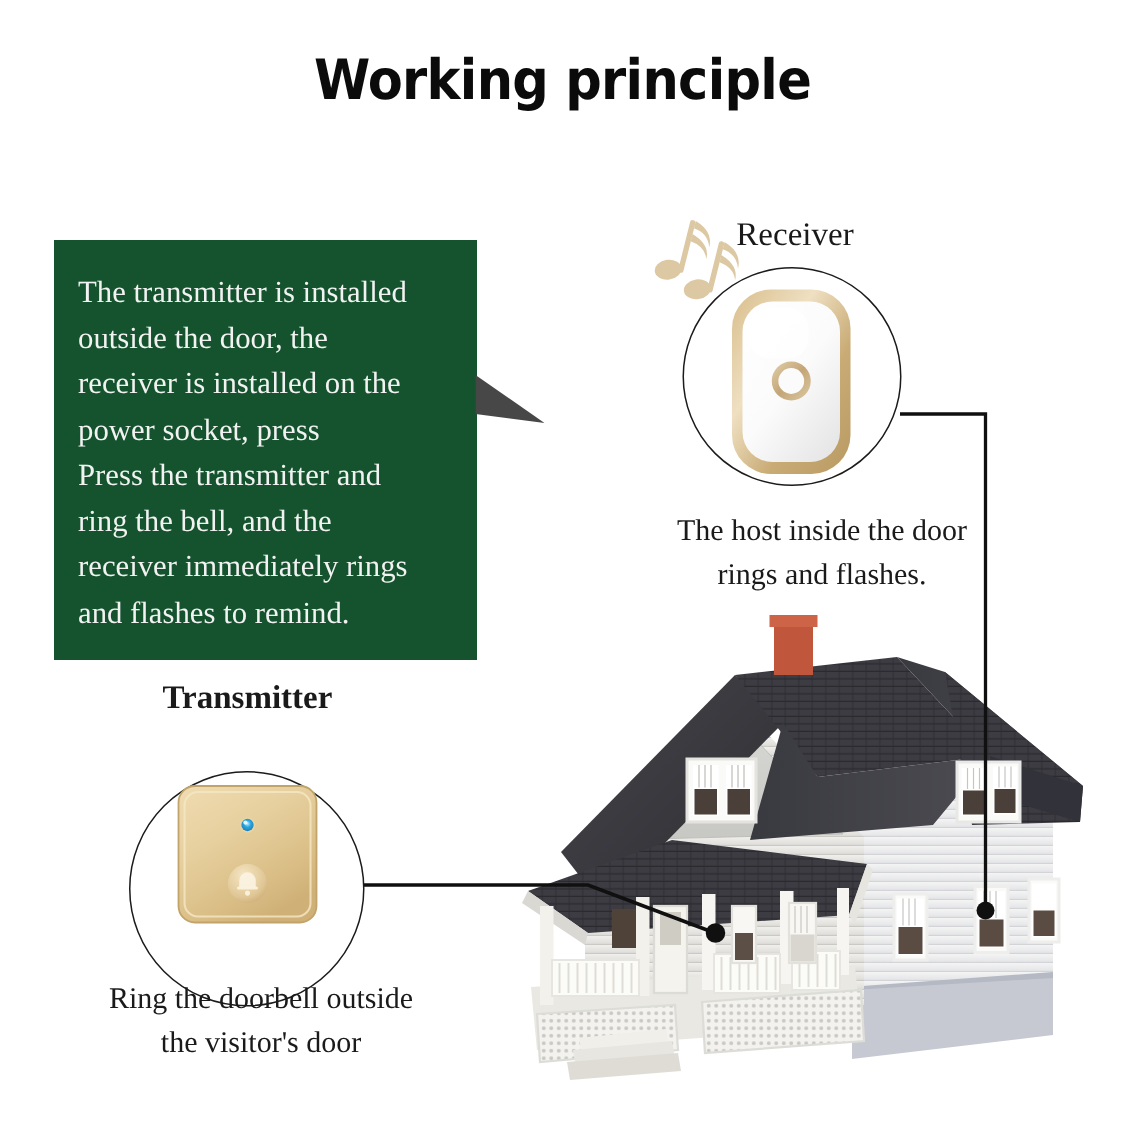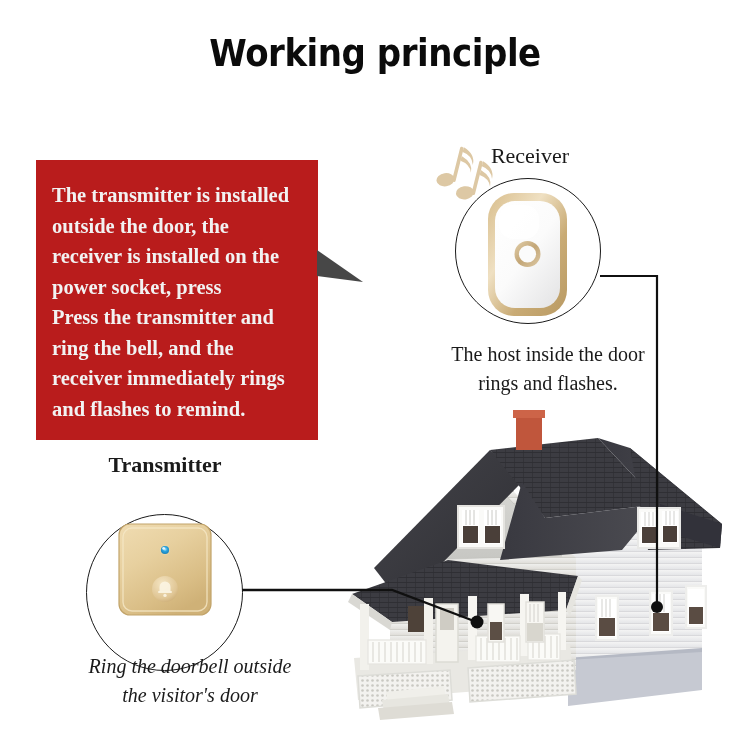--- a/index.html
+++ b/index.html
@@ -32,22 +32,21 @@
     transform-origin: center top;
   }
 
   
   #callout {
     position: absolute;
     left: 36px;
     top: 160px;
     width: 282px;
     height: 280px;
-    background: #b91c1c;
-    font-weight: bold;
+    background: #14532d;
   }
   #callout-text {
     position: absolute;
     left: 16px;
     top: 20px;
     width: 258px;
     color: #f2f2f2;
     font-family: "Liberation Serif", serif;
     font-size: 20.5px;
     line-height: 30.5px;
@@ -105,21 +104,21 @@
   .caption {
     position: absolute;
     font-family: "Liberation Serif", serif;
     font-size: 20px;
     line-height: 29px;
     color: #1a1a1a;
     text-align: center;
     white-space: pre-line;
   }
   #receiver-caption { left: 408px; top: 340px; width: 280px; }
-  #transmitter-caption { left: 40px; top: 652px; width: 300px; font-style: italic; }
+  #transmitter-caption { left: 24px; top: 652px; width: 300px; }
 
   
   #music-notes {
     position: absolute;
     left: 436px;
     top: 141px;
     width: 64px;
     height: 62px;
   }
 

